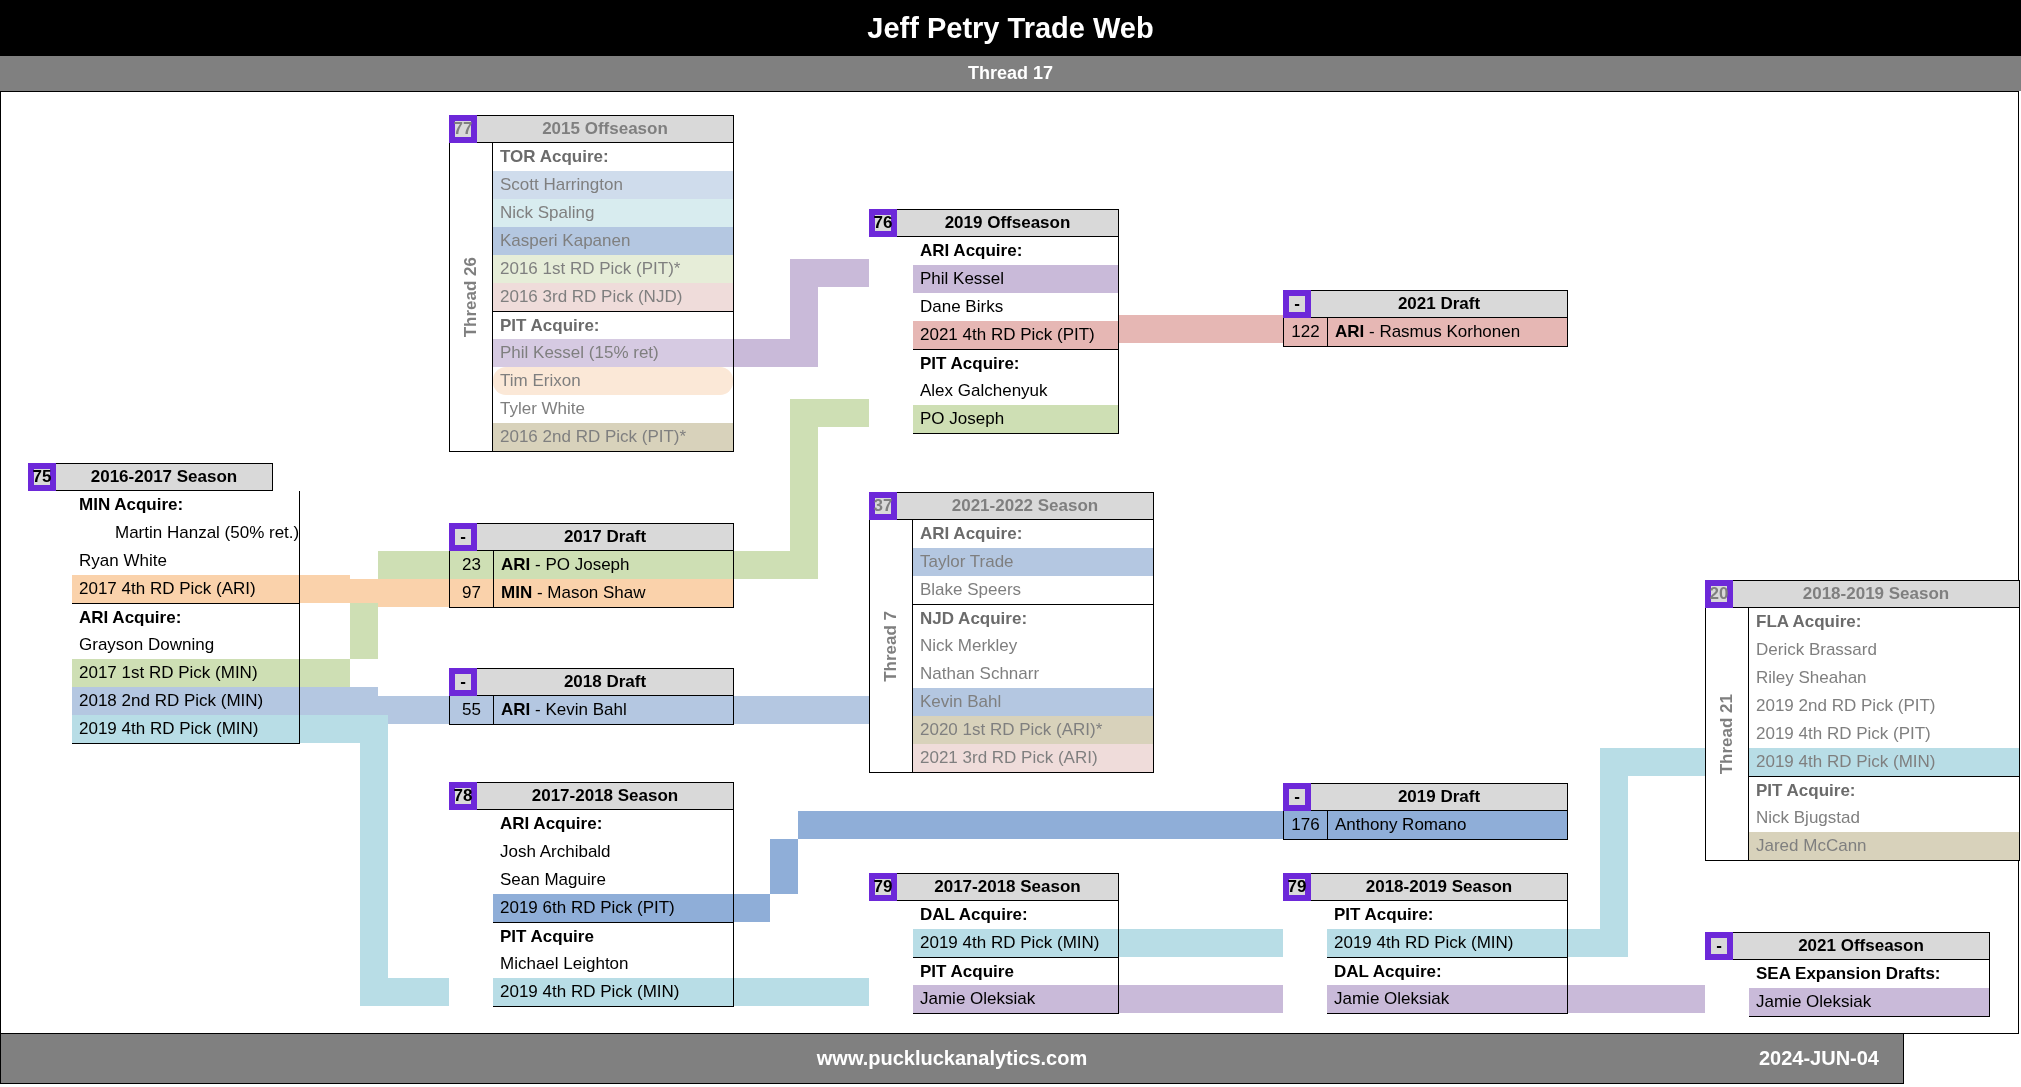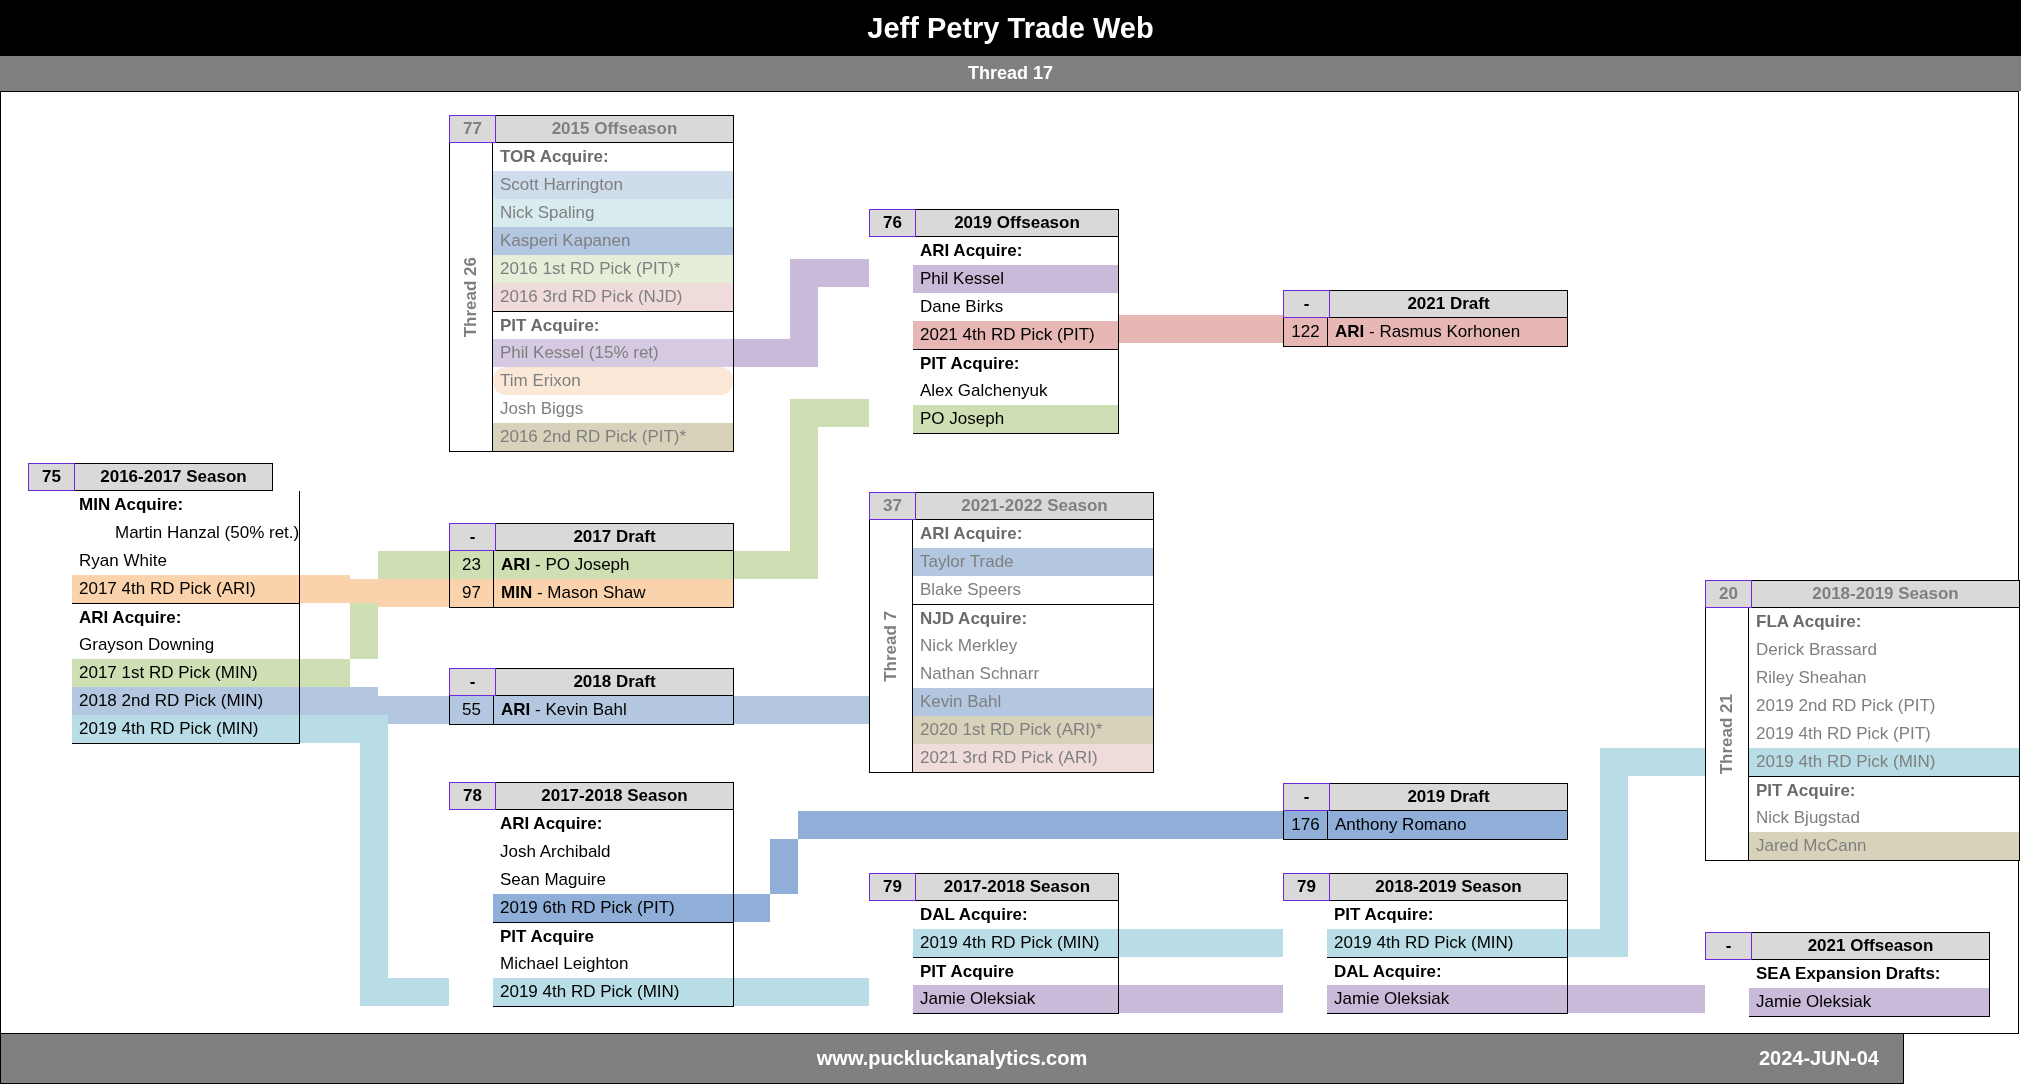--- a/index.html
+++ b/index.html
@@ -16,21 +16,21 @@
   .ftr-center{position:absolute;left:0;top:0;width:100%;height:100%;display:flex;align-items:center;justify-content:center;
               color:#fff;font-size:20px;font-weight:bold;}
   .ftr-right{position:absolute;right:24px;top:0;height:100%;display:flex;align-items:center;color:#fff;font-size:20px;font-weight:bold;}
 
   
   #ribbons{position:absolute;left:0;top:0;width:2021px;height:1087px;pointer-events:none;}
 
   
   .box{position:absolute;box-sizing:border-box;}
   .hdrrow{display:flex;height:28px;}
-  .hdr-id{width:47px;background:#d9d9d9;border:1px solid #6d28d9;box-sizing:border-box;
+  .hdr-id{width:28px;background:#d9d9d9;border:6px solid #6d28d9;box-sizing:border-box;
           display:flex;align-items:center;justify-content:center;font-size:17px;font-weight:bold;color:#000;}
   .hdr-name{flex:1;background:#d9d9d9;border:1px solid #000;border-left:none;box-sizing:border-box;
             display:flex;align-items:center;justify-content:center;font-size:17px;font-weight:bold;color:#000;}
   .body-wrap{display:flex;}
   .thread-col{width:44px;border:1px solid #000;border-top:none;box-sizing:border-box;background:#fff;
               display:flex;align-items:center;justify-content:center;}
   .thread-col span{writing-mode:vertical-rl;transform:rotate(180deg);font-size:17px;font-weight:bold;color:#000;white-space:nowrap;}
   .rows{flex:1;border:1px solid #000;border-top:none;border-left:none;box-sizing:border-box;background:#fff;}
   .row{height:28px;line-height:28px;font-size:17px;padding-left:7px;color:#000;white-space:nowrap;
        box-sizing:border-box;overflow:hidden;}
@@ -84,21 +84,21 @@
           <div class="rows">
             <div class="row hd" style="background: rgb(255, 255, 255);">TOR Acquire:</div>
             <div class="row" style="background: rgb(207, 220, 236);">Scott Harrington</div>
             <div class="row" style="background: rgb(216, 236, 239);">Nick Spaling</div>
             <div class="row" style="background: rgb(180, 199, 225);">Kasperi Kapanen</div>
             <div class="row" style="background: rgb(230, 237, 216);">2016 1st RD Pick (PIT)*</div>
             <div class="row" style="background: rgb(239, 220, 218);">2016 3rd RD Pick (NJD)</div>
             <div class="row hd sep" style="background: rgb(255, 255, 255);">PIT Acquire:</div>
             <div class="row" style="background: rgb(214, 202, 226);">Phil Kessel (15% ret)</div>
             <div class="row" style="background: rgb(251, 232, 215); border-radius: 13px;">Tim Erixon</div>
-            <div class="row" style="background: rgb(255, 255, 255);">Josh Biggs</div>
+            <div class="row" style="background: rgb(255, 255, 255);">Tyler White</div>
             <div class="row" style="background: rgb(216, 210, 187);">2016 2nd RD Pick (PIT)*</div>
           </div>
         </div>
       </div>
       <div class="box" style="left: 869px; top: 209px; width: 250px;">
         <div class="hdrrow">
           <div class="hdr-id">76</div>
           <div class="hdr-name">2019 Offseason</div>
         </div>
         <div class="body-wrap">

